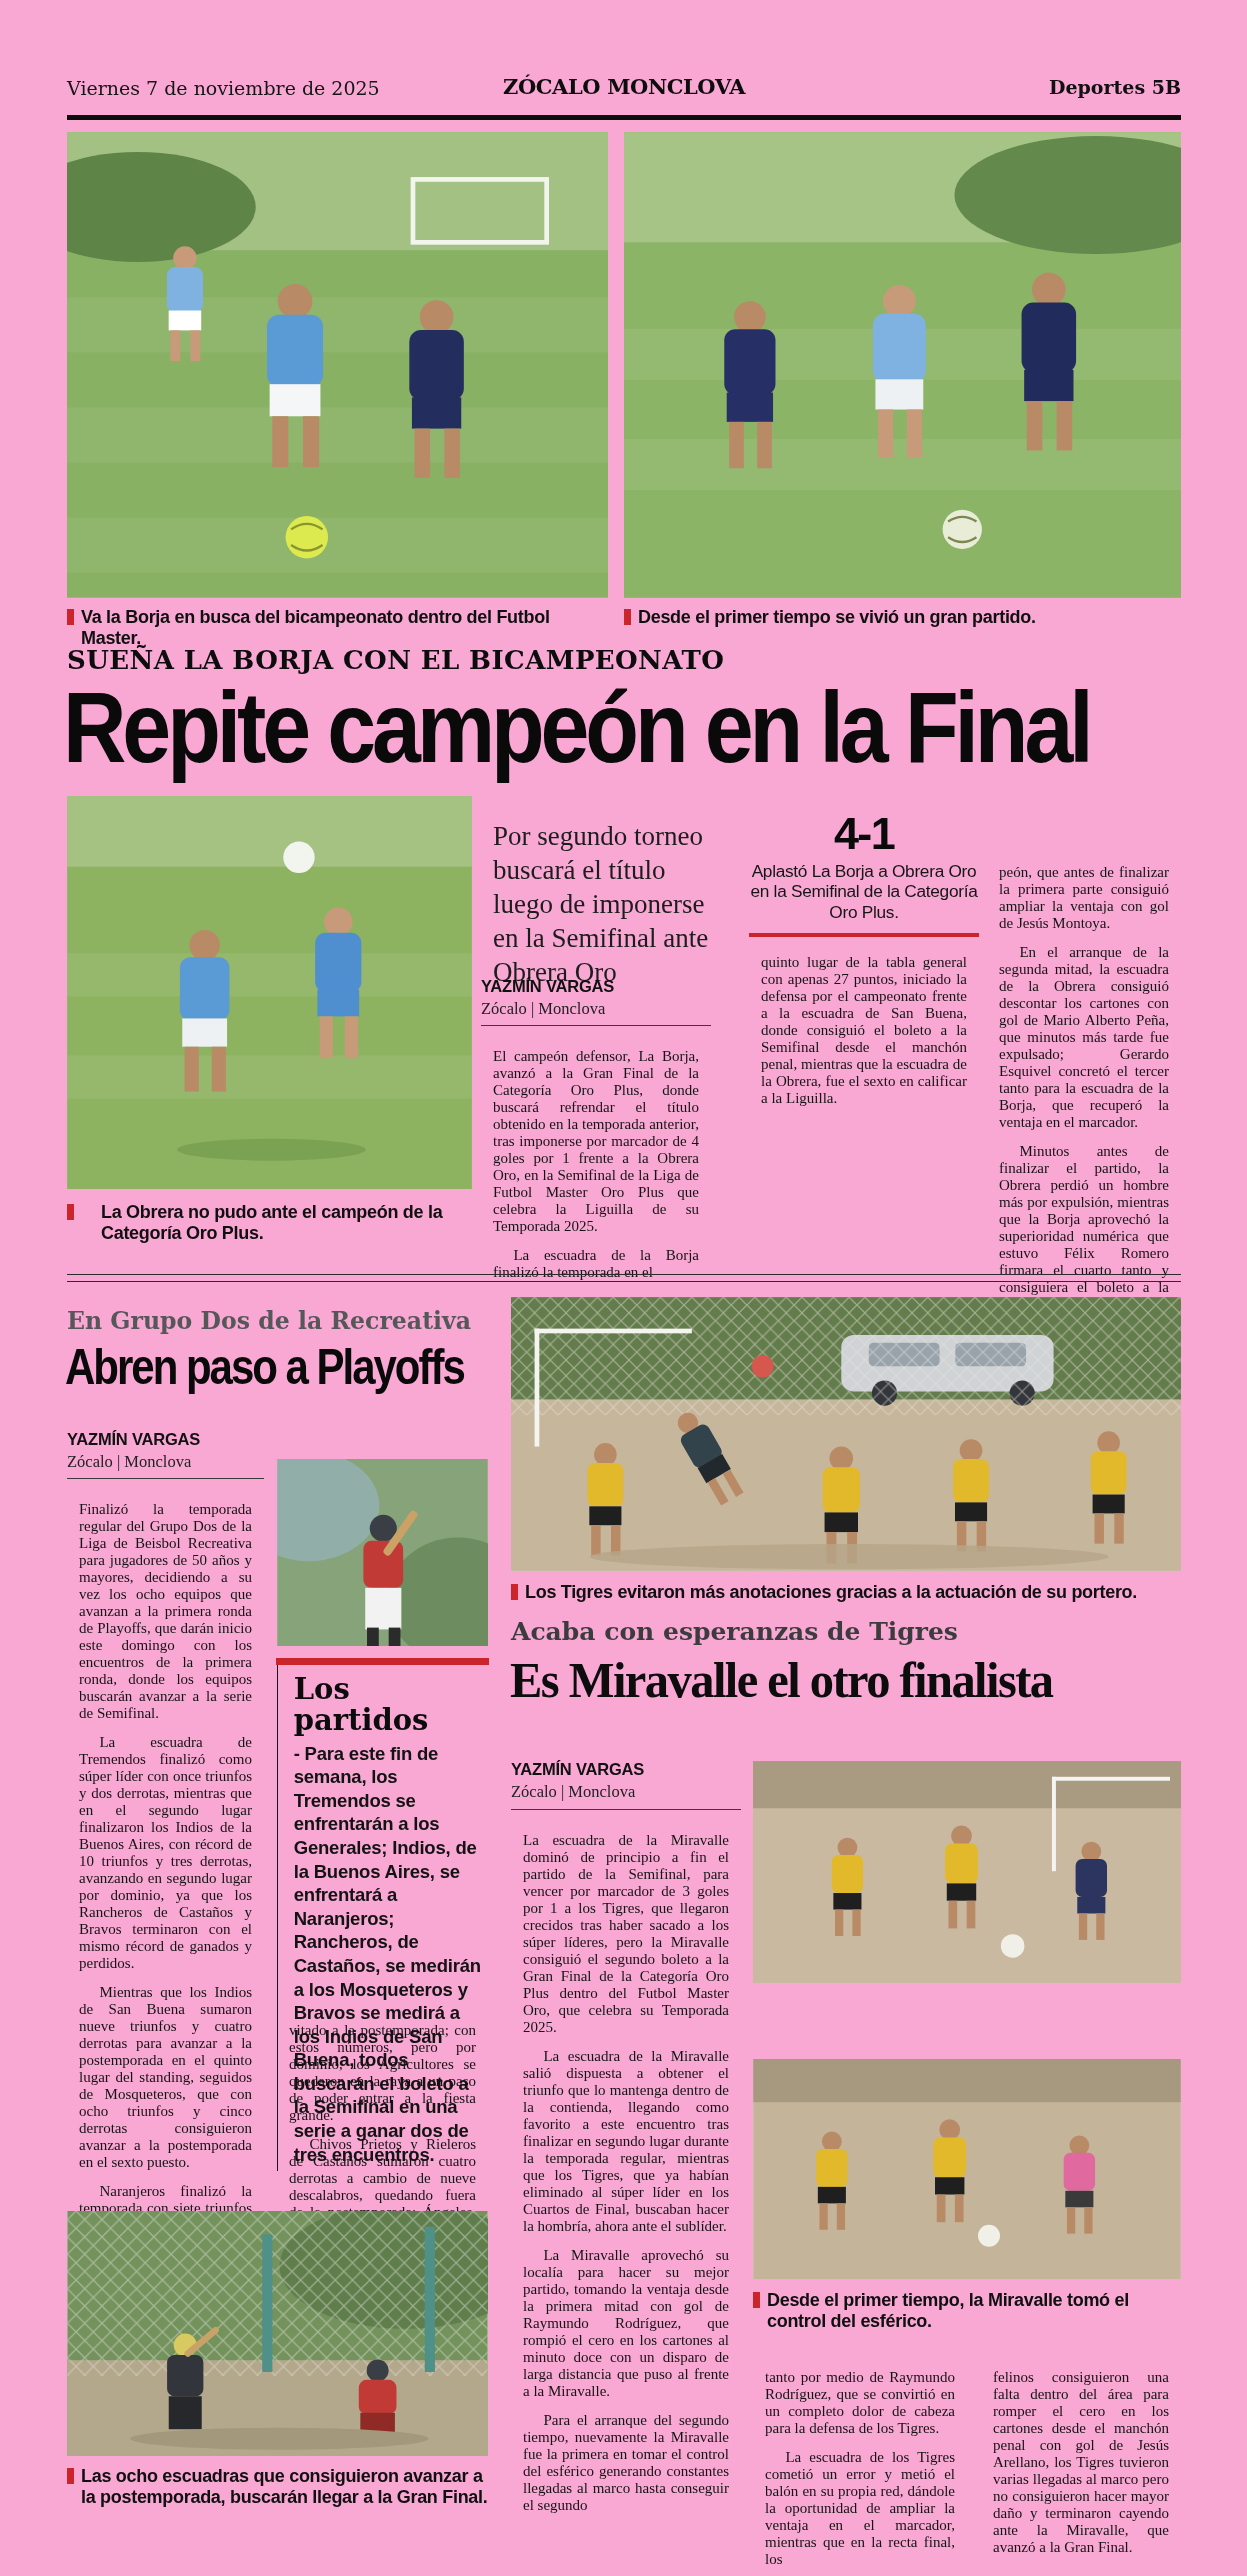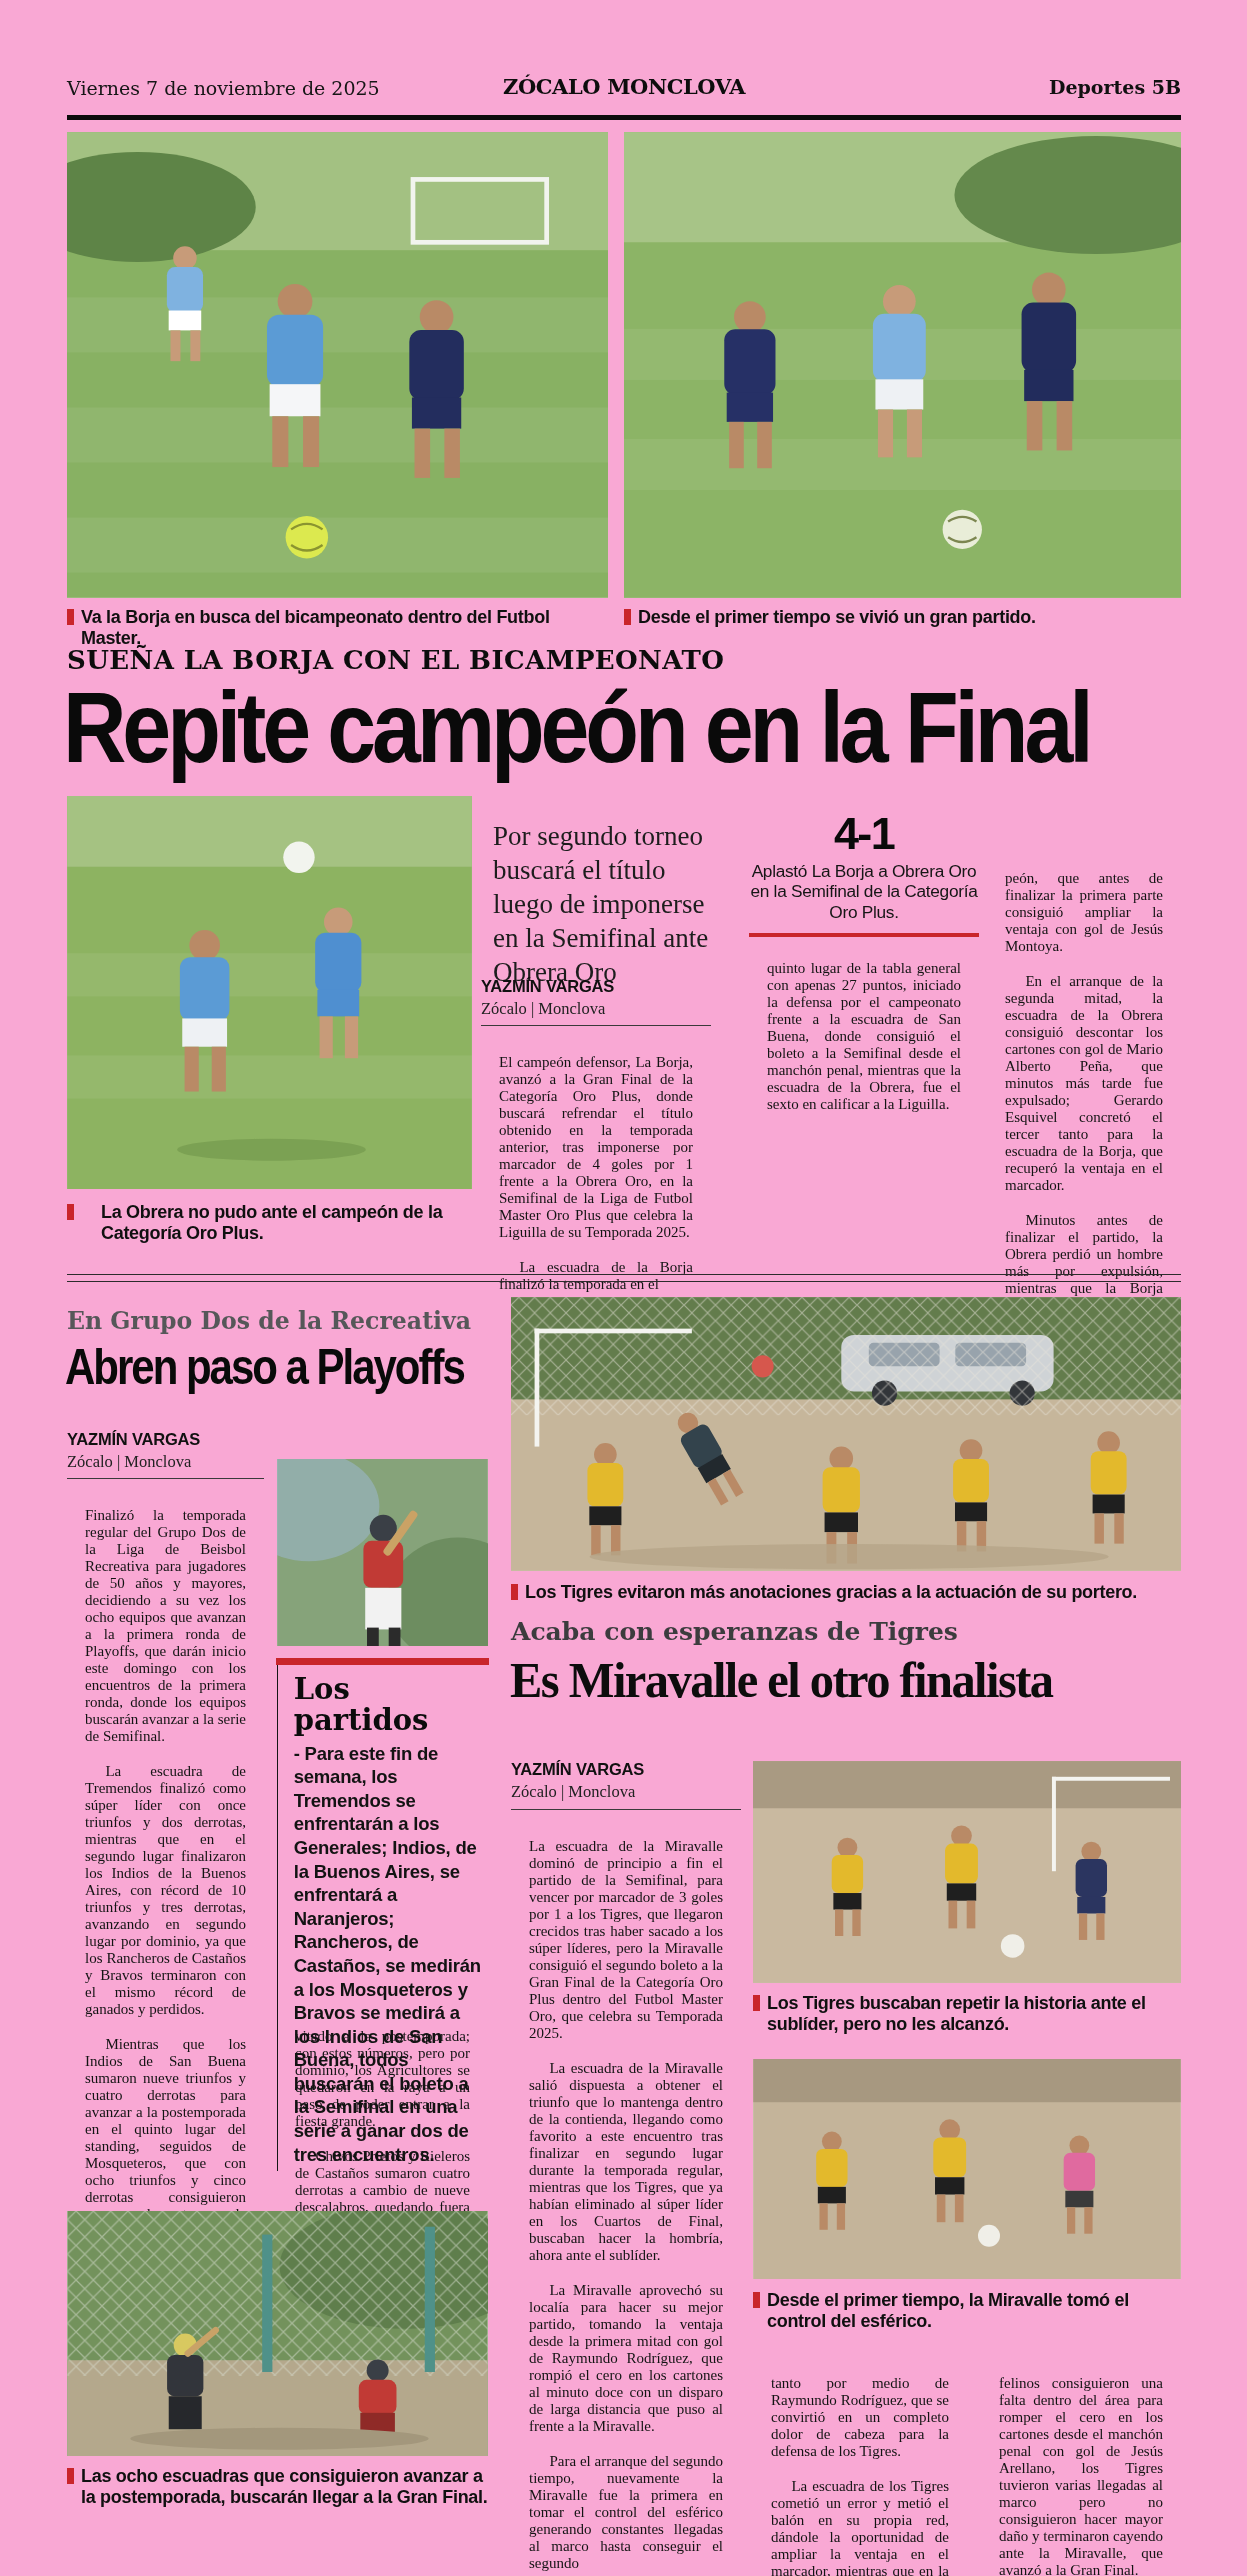--- a/index.html
+++ b/index.html
@@ -41,21 +41,21 @@
 
   
   .deck{font-size:27px;line-height:34px;color:#1d1d1d;margin-left:12px;}
   .byline{font-family:"Liberation Sans",sans-serif;font-weight:bold;font-size:16.5px;
           letter-spacing:-0.2px;color:#111;}
   .credit{font-size:16.5px;color:#222;}
   .byrule{height:0;border-top:1.2px solid #3a3a3a;}
 
   
   .bodycol{font-size:15px;line-height:17px;text-align:justify;color:#141414;}
-  .bodycol p{margin:18px;}
+  .bodycol p{margin:12px;}
   .bodycol p + p{text-indent:20.4px;}
 
   
   .scorebox{text-align:center;}
   .score-num{font-family:"Liberation Sans",sans-serif;font-weight:bold;font-size:45px;
              letter-spacing:-1.6px;color:#0a0a0a;line-height:1;}
   .score-note{font-family:"Liberation Sans",sans-serif;font-size:17.3px;line-height:20.4px;
               letter-spacing:-0.3px;color:#161616;margin-top:4.7px;}
   .score-rule{height:3.9px;background:#c9252b;margin-top:11px;}
 
@@ -386,24 +386,20 @@
       <g transform="translate(430,115) scale(1.05)">
         <circle cx="0" cy="0" r="12" fill="#b98a66"></circle>
           <rect x="-19" y="9" width="38" height="46" rx="8" fill="#2b3560"></rect>
         <rect x="-17" y="55" width="34" height="20" fill="#2b3560"></rect>
           <rect x="-15" y="75" width="10" height="32" fill="#b98a66"></rect>
           <rect x="6" y="75" width="10" height="32" fill="#b98a66"></rect>
       </g>
       <circle cx="330" cy="235" r="15" fill="#f0efe8"></circle>
     </svg>
   </figure>
-  <figcaption class="cap" style="left:753px;top:1993px;width:428px;">
-    <span class="mark"></span>
-    <span>Los Tigres buscaban repetir la historia ante el sublíder, pero no les alcanzó.</span>
-  </figcaption>
 
   <figure class="photo" style="left:753px;top:2059px;width:428px;height:220px;margin:0;">
     <svg width="428" height="220" viewBox="0 0 544 280">
       <rect width="544" height="280" fill="#c4b49a"></rect>
       <rect width="544" height="55" fill="#a79880"></rect>
       <g transform="translate(100,105) scale(1.05)">
         <circle cx="0" cy="0" r="12" fill="#b98a66"></circle>
           <rect x="-19" y="9" width="38" height="46" rx="8" fill="#e3b92c"></rect>
         <rect x="-17" y="55" width="34" height="20" fill="#1f1f1f"></rect>
           <rect x="-15" y="75" width="10" height="32" fill="#b98a66"></rect>

